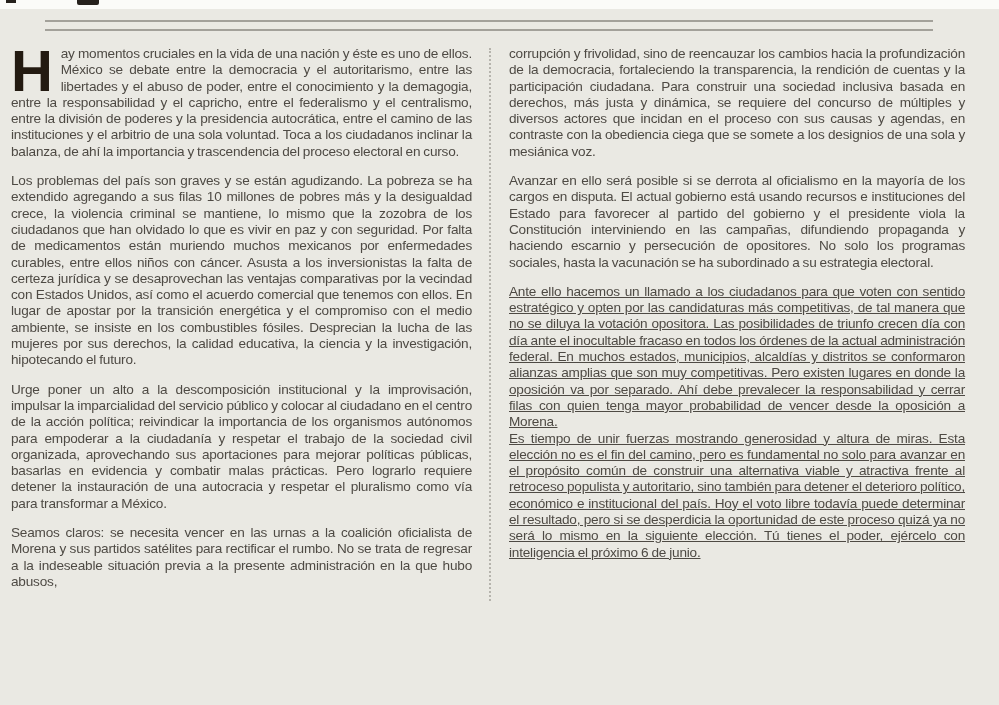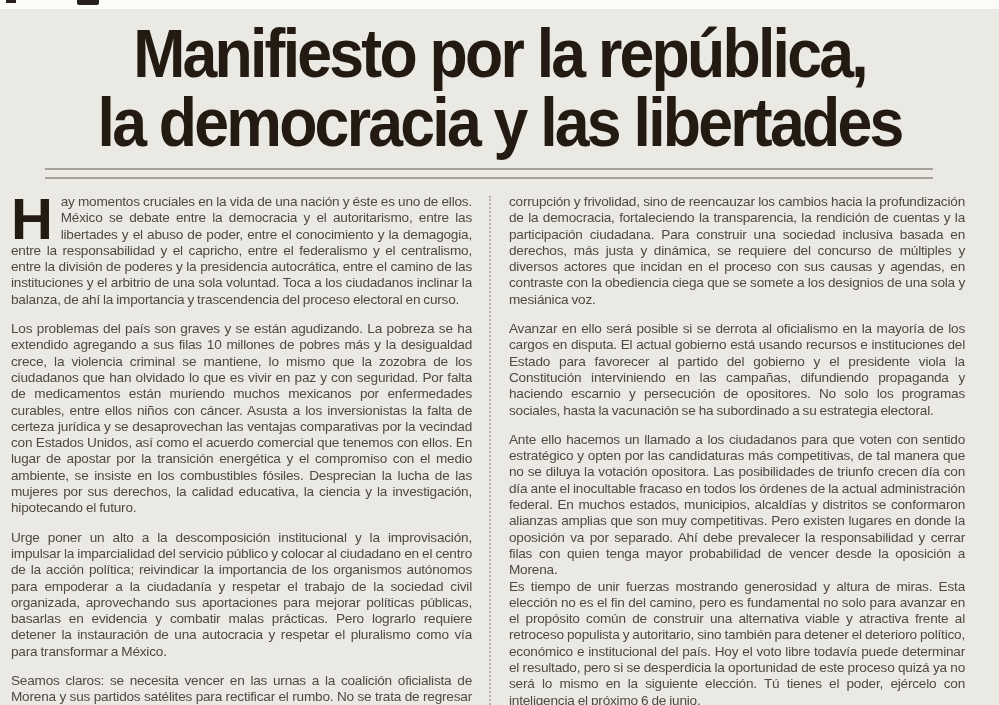--- a/index.html
+++ b/index.html
@@ -63,44 +63,40 @@
     text-align:justify;
   }
   .col-left{width:461px;flex:0 0 461px;}
   .col-right{flex:1 1 auto;}
   .col-divider{
     width:0;
     border-left:2px dotted var(--column-divider);
     margin:2px 18px 2px 17px;
   }
   .para{margin:0 0 13px 0;}
-  .para.no-space-after{margin-bottom:0;}
+  .para.no-space-after{margin-bottom:0;text-decoration:underline;}
   .dropcap{
     float:left;
     font-size:58px;
     line-height:44px;
     font-weight:700;
     color:var(--headline-text);
     margin:3px 8px 0 0;
   }
 </style>
 </head>
 <body>
 
 <div class="page">
 
   <div class="top-strip">
     <div class="crop-mark mark-a"></div>
     <div class="crop-mark mark-b"></div>
   </div>
 
-  <h1 class="headline">
-    <span class="hl-line">Manifiesto por la república,</span>
-    <span class="hl-line">la democracia y las libertades</span>
-  </h1>
 
   <div class="double-rule"></div>
 
   <div class="columns">
 
     <div class="col col-left">
       <p class="para"><span class="dropcap">H</span><span>ay momentos cruciales en la vida de una nación y éste es uno de ellos. México se debate entre la democracia y el autoritarismo, entre las libertades y el abuso de poder, entre el conocimiento y la demagogia, entre la responsabilidad y el capricho, entre el federalismo y el centralismo, entre la división de poderes y la presidencia autocrática, entre el camino de las instituciones y el arbitrio de una sola voluntad. Toca a los ciudadanos inclinar la balanza, de ahí la importancia y trascendencia del proceso electoral en curso.</span></p>
       <p class="para">Los problemas del país son graves y se están agudizando. La pobreza se ha extendido agregando a sus filas 10 millones de pobres más y la desigualdad crece, la violencia criminal se mantiene, lo mismo que la zozobra de los ciudadanos que han olvidado lo que es vivir en paz y con seguridad. Por falta de medicamentos están muriendo muchos mexicanos por enfermedades curables, entre ellos niños con cáncer. Asusta a los inversionistas la falta de certeza jurídica y se desaprovechan las ventajas comparativas por la vecindad con Estados Unidos, así como el acuerdo comercial que tenemos con ellos. En lugar de apostar por la transición energética y el compromiso con el medio ambiente, se insiste en los combustibles fósiles. Desprecian la lucha de las mujeres por sus derechos, la calidad educativa, la ciencia y la investigación, hipotecando el futuro.</p>
       <p class="para">Urge poner un alto a la descomposición institucional y la improvisación, impulsar la imparcialidad del servicio público y colocar al ciudadano en el centro de la acción política; reivindicar la importancia de los organismos autónomos para empoderar a la ciudadanía y respetar el trabajo de la sociedad civil organizada, aprovechando sus aportaciones para mejorar políticas públicas, basarlas en evidencia y combatir malas prácticas. Pero lograrlo requiere detener la instauración de una autocracia y respetar el pluralismo como vía para transformar a México.</p>
       <p class="para">Seamos claros: se necesita vencer en las urnas a la coalición oficialista de Morena y sus partidos satélites para rectificar el rumbo. No se trata de regresar a la indeseable situación previa a la presente administración en la que hubo abusos,</p>

